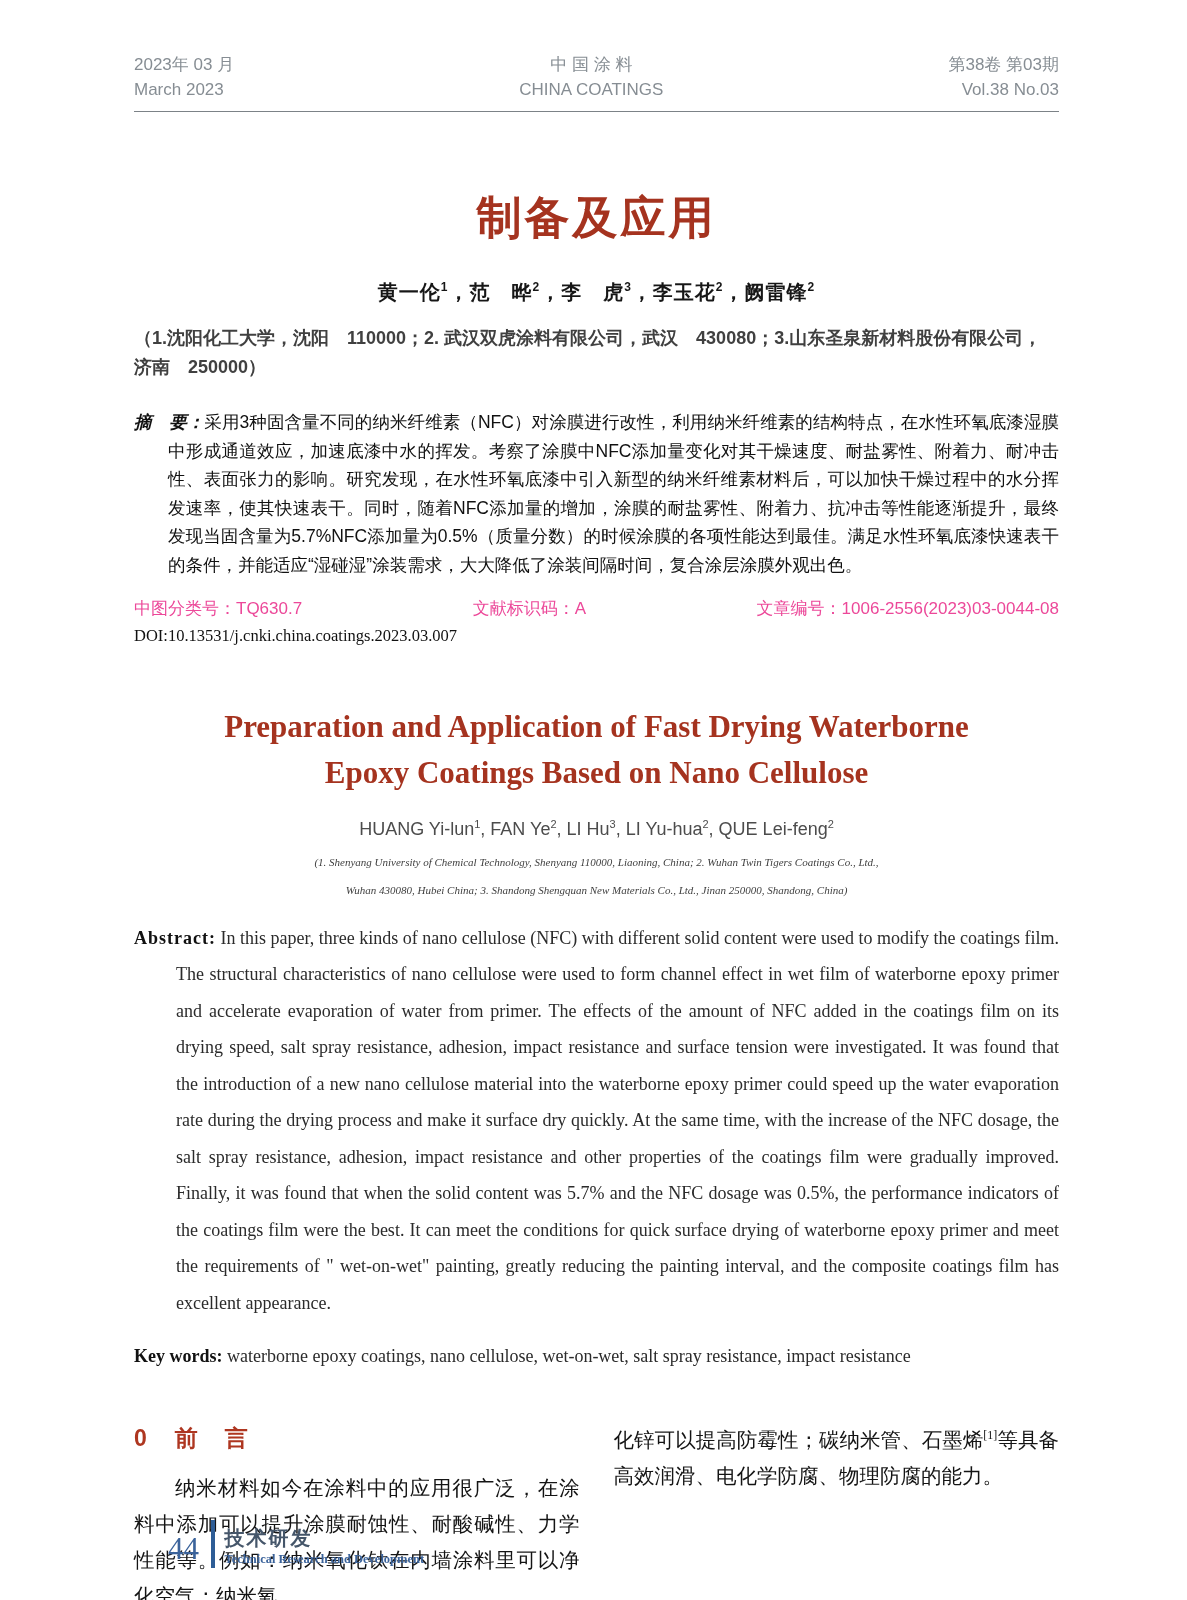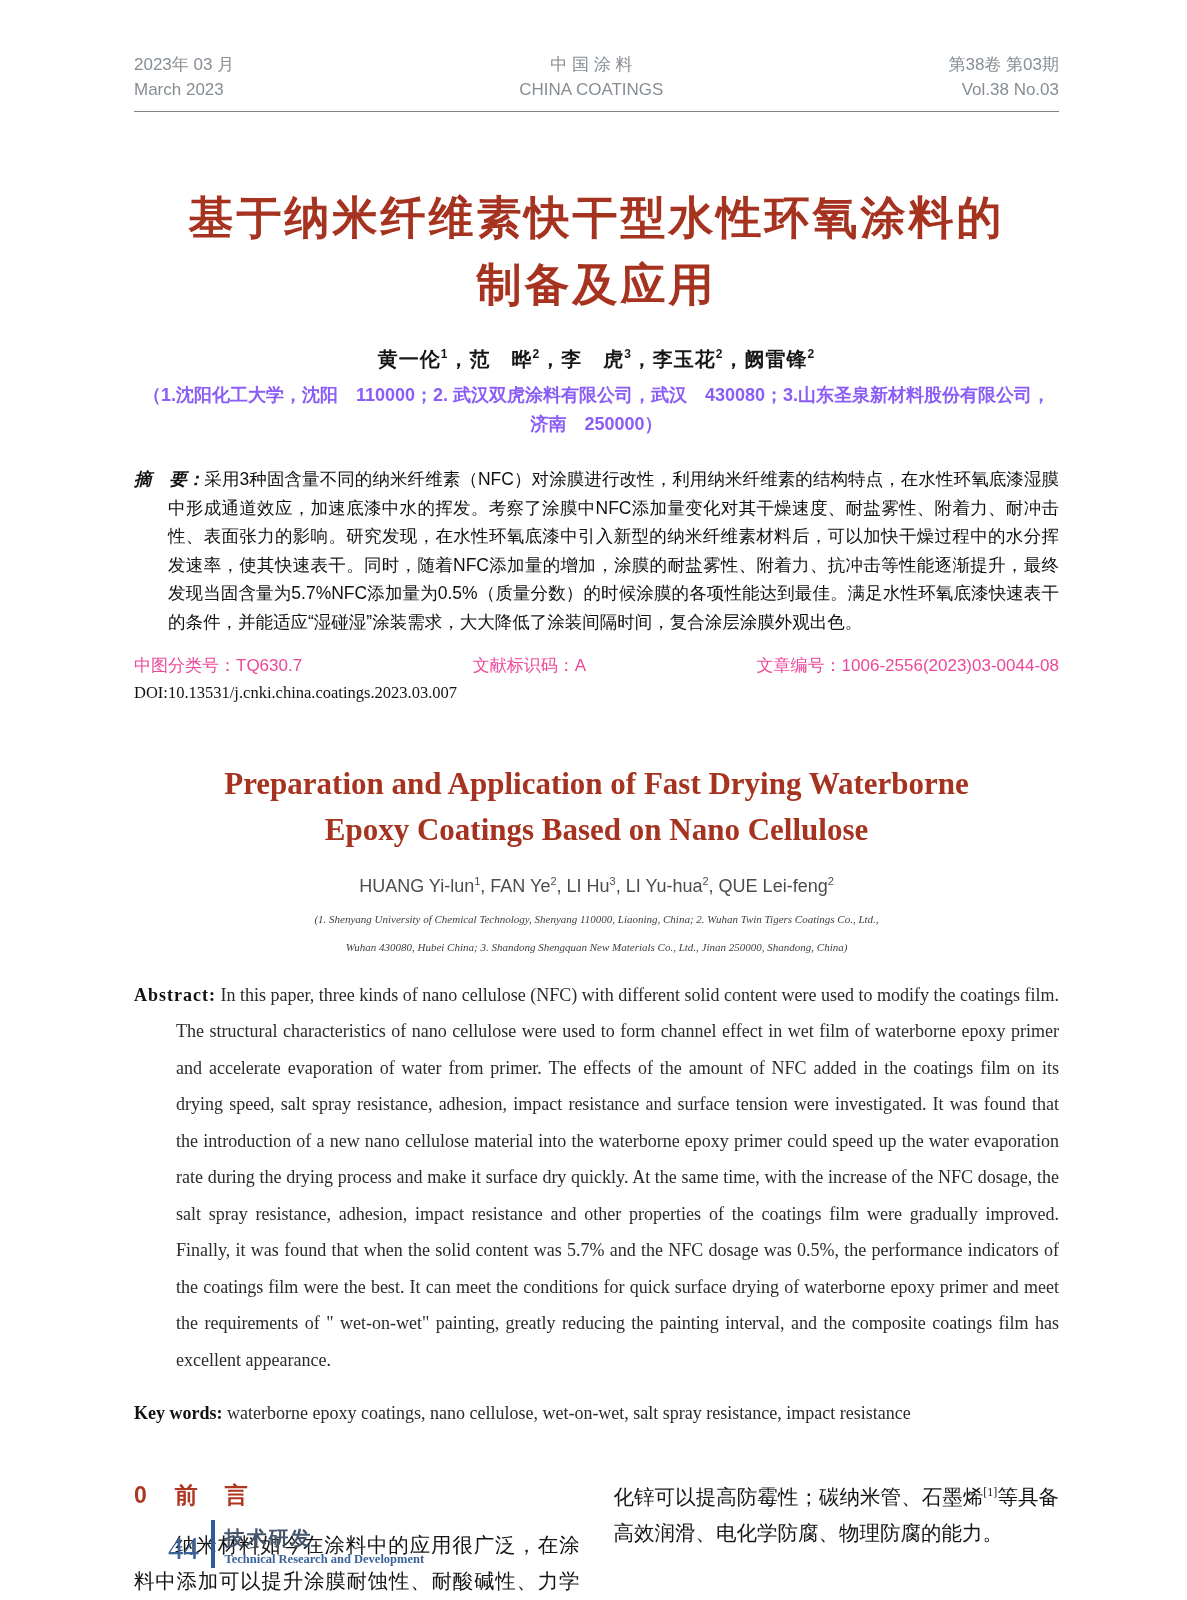--- a/index.html
+++ b/index.html
@@ -31,22 +31,22 @@
     color:#a5331f;font-weight:bold;
     font-size:45px;line-height:67px;letter-spacing:3px;
   }
   
   .cn-authors{
     margin-top:28px;text-align:center;
     font-size:20px;font-weight:bold;color:#161616;letter-spacing:1px;
   }
   .cn-authors sup{font-size:12px;font-weight:bold;}
   .cn-affil{
-    margin-top:8px;text-align:center;
-    font-size:18px;font-weight:600;color:#8b5cf6;line-height:29px;
+    margin-top:18px;text-align:left;
+    font-size:18px;font-weight:600;color:#404040;line-height:29px;
   }
   
   .cn-abstract{
     margin-top:26px;
     font-size:17.5px;line-height:28.5px;color:#111;
     text-align:justify;
     padding-left:34px;text-indent:-34px;
   }
   .cn-abstract .lbl{font-weight:bold;font-style:italic;}
   .cn-keywords{
@@ -146,21 +146,20 @@
       <span>中 国 涂 料</span>
       <span>CHINA COATINGS</span>
     </div>
     <div class="col c-right">
       <span>第38卷 第03期</span>
       <span>Vol.38  No.03</span>
     </div>
   </div>
 
   <div class="cn-title">
-    <div>基于纳米纤维素快干型水性环氧涂料的</div>
     <div>制备及应用</div>
   </div>
 
   <div class="cn-authors">
     <span><span>黄一伦</span><sup>1</sup><span>，</span></span><span><span>范　晔</span><sup>2</sup><span>，</span></span><span><span>李　虎</span><sup>3</sup><span>，</span></span><span><span>李玉花</span><sup>2</sup><span>，</span></span><span><span>阙雷锋</span><sup>2</sup><span></span></span>
   </div>
 
   <div class="cn-affil">
     <div>（1.沈阳化工大学，沈阳　110000；2. 武汉双虎涂料有限公司，武汉　430080；3.山东圣泉新材料股份有限公司，</div>
     <div>济南　250000）</div>

